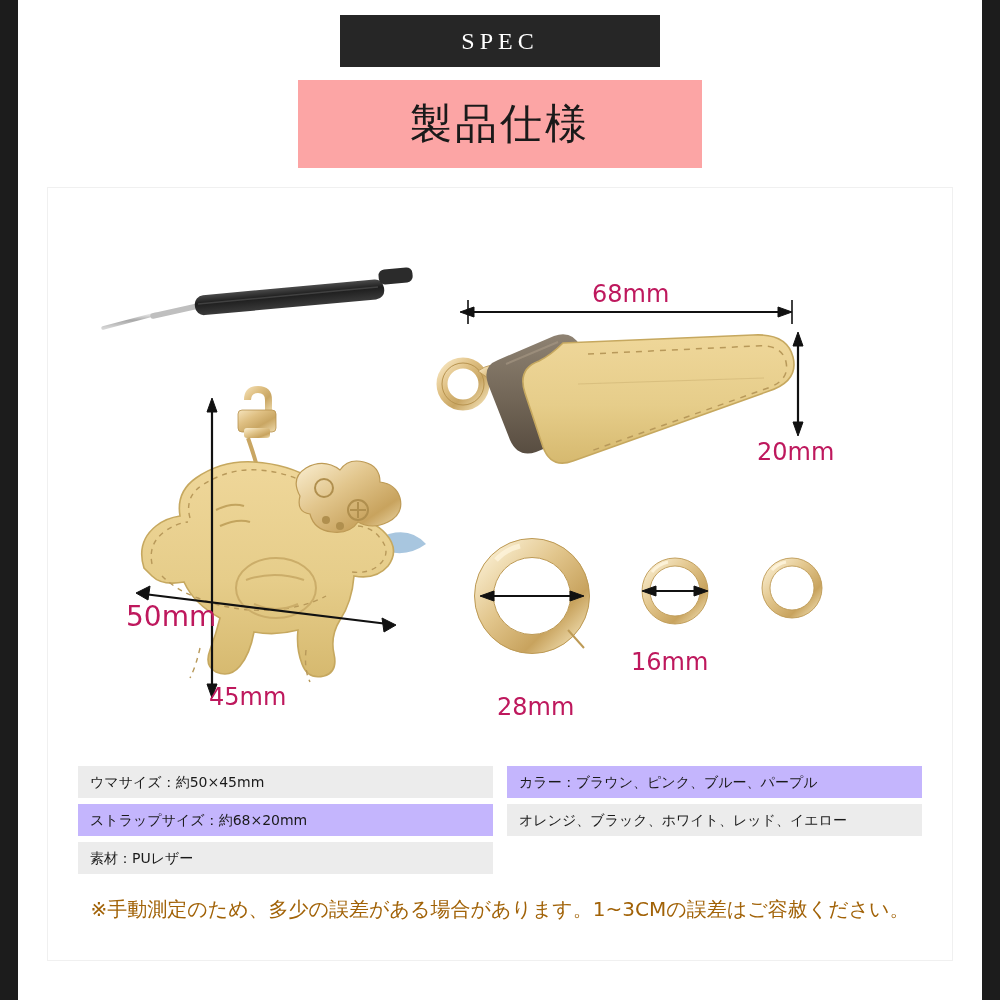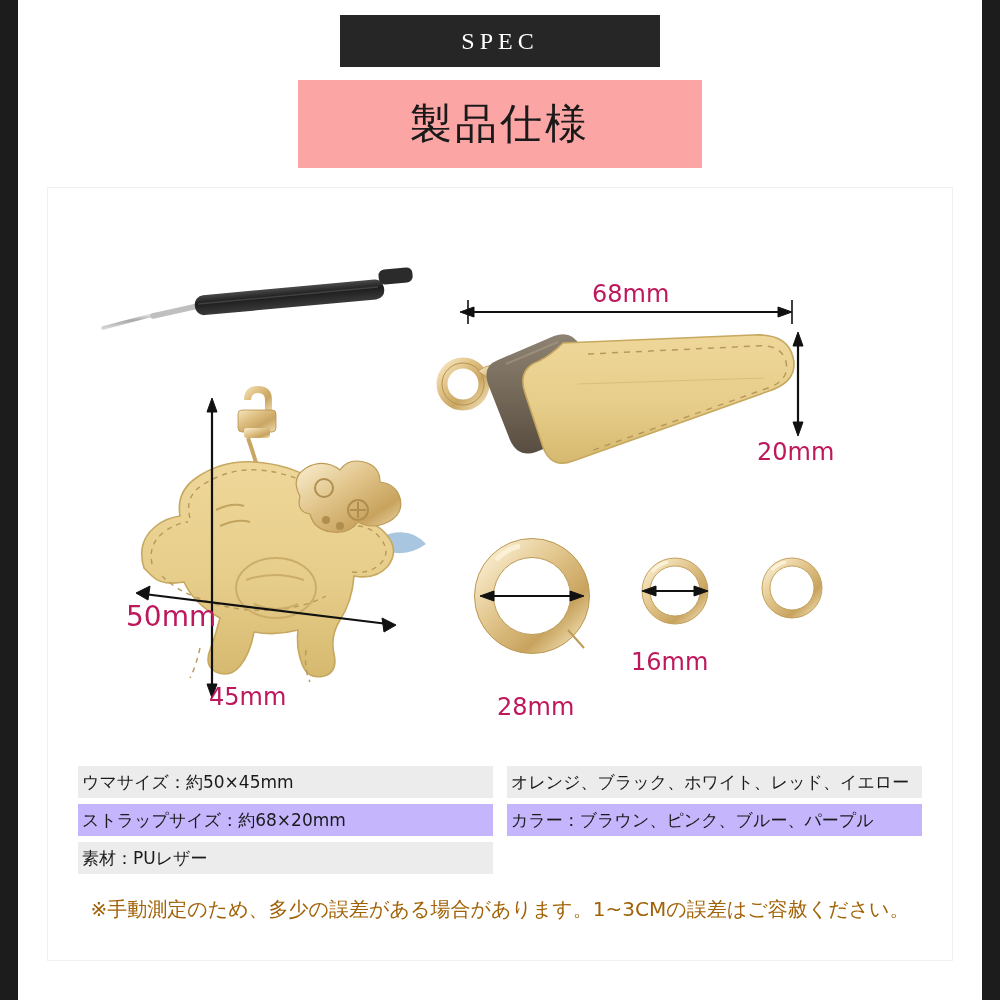--- a/index.html
+++ b/index.html
@@ -111,22 +111,22 @@
   .spec-cols {
     display: flex;
     gap: 14px;
   }
   .spec-col {
     flex: 1;
   }
   .spec-row {
     height: 32px;
     line-height: 32px;
-    padding-left: 4px;
-    font-size: 17px;
+    padding-left: 12px;
+    font-size: 14px;
     font-family: "DejaVu Sans", sans-serif;
     color: #1a1a1a;
     margin-bottom: 6px;
     white-space: nowrap;
     overflow: hidden;
   }
   .spec-row.shade { background: #ececec; }
   .spec-row.plain { background: #c4b5fd; }
 
   .note {
@@ -359,21 +359,21 @@
   </div>
 
   <div class="spec-table">
     <div class="spec-cols">
       <div class="spec-col">
         <div class="spec-row shade">ウマサイズ：約50×45mm</div>
         <div class="spec-row plain">ストラップサイズ：約68×20mm</div>
         <div class="spec-row shade">素材：PUレザー</div>
       </div>
       <div class="spec-col">
+        <div class="spec-row plain">カラー：ブラウン、ピンク、ブルー、パープル</div>
         <div class="spec-row shade">オレンジ、ブラック、ホワイト、レッド、イエロー</div>
-        <div class="spec-row plain">カラー：ブラウン、ピンク、ブルー、パープル</div>
       </div>
     </div>
   </div>
 
   <div class="note">※手動測定のため、多少の誤差がある場合があります。1~3CMの誤差はご容赦ください。</div>
 
 </div>
 
 </body></html>

